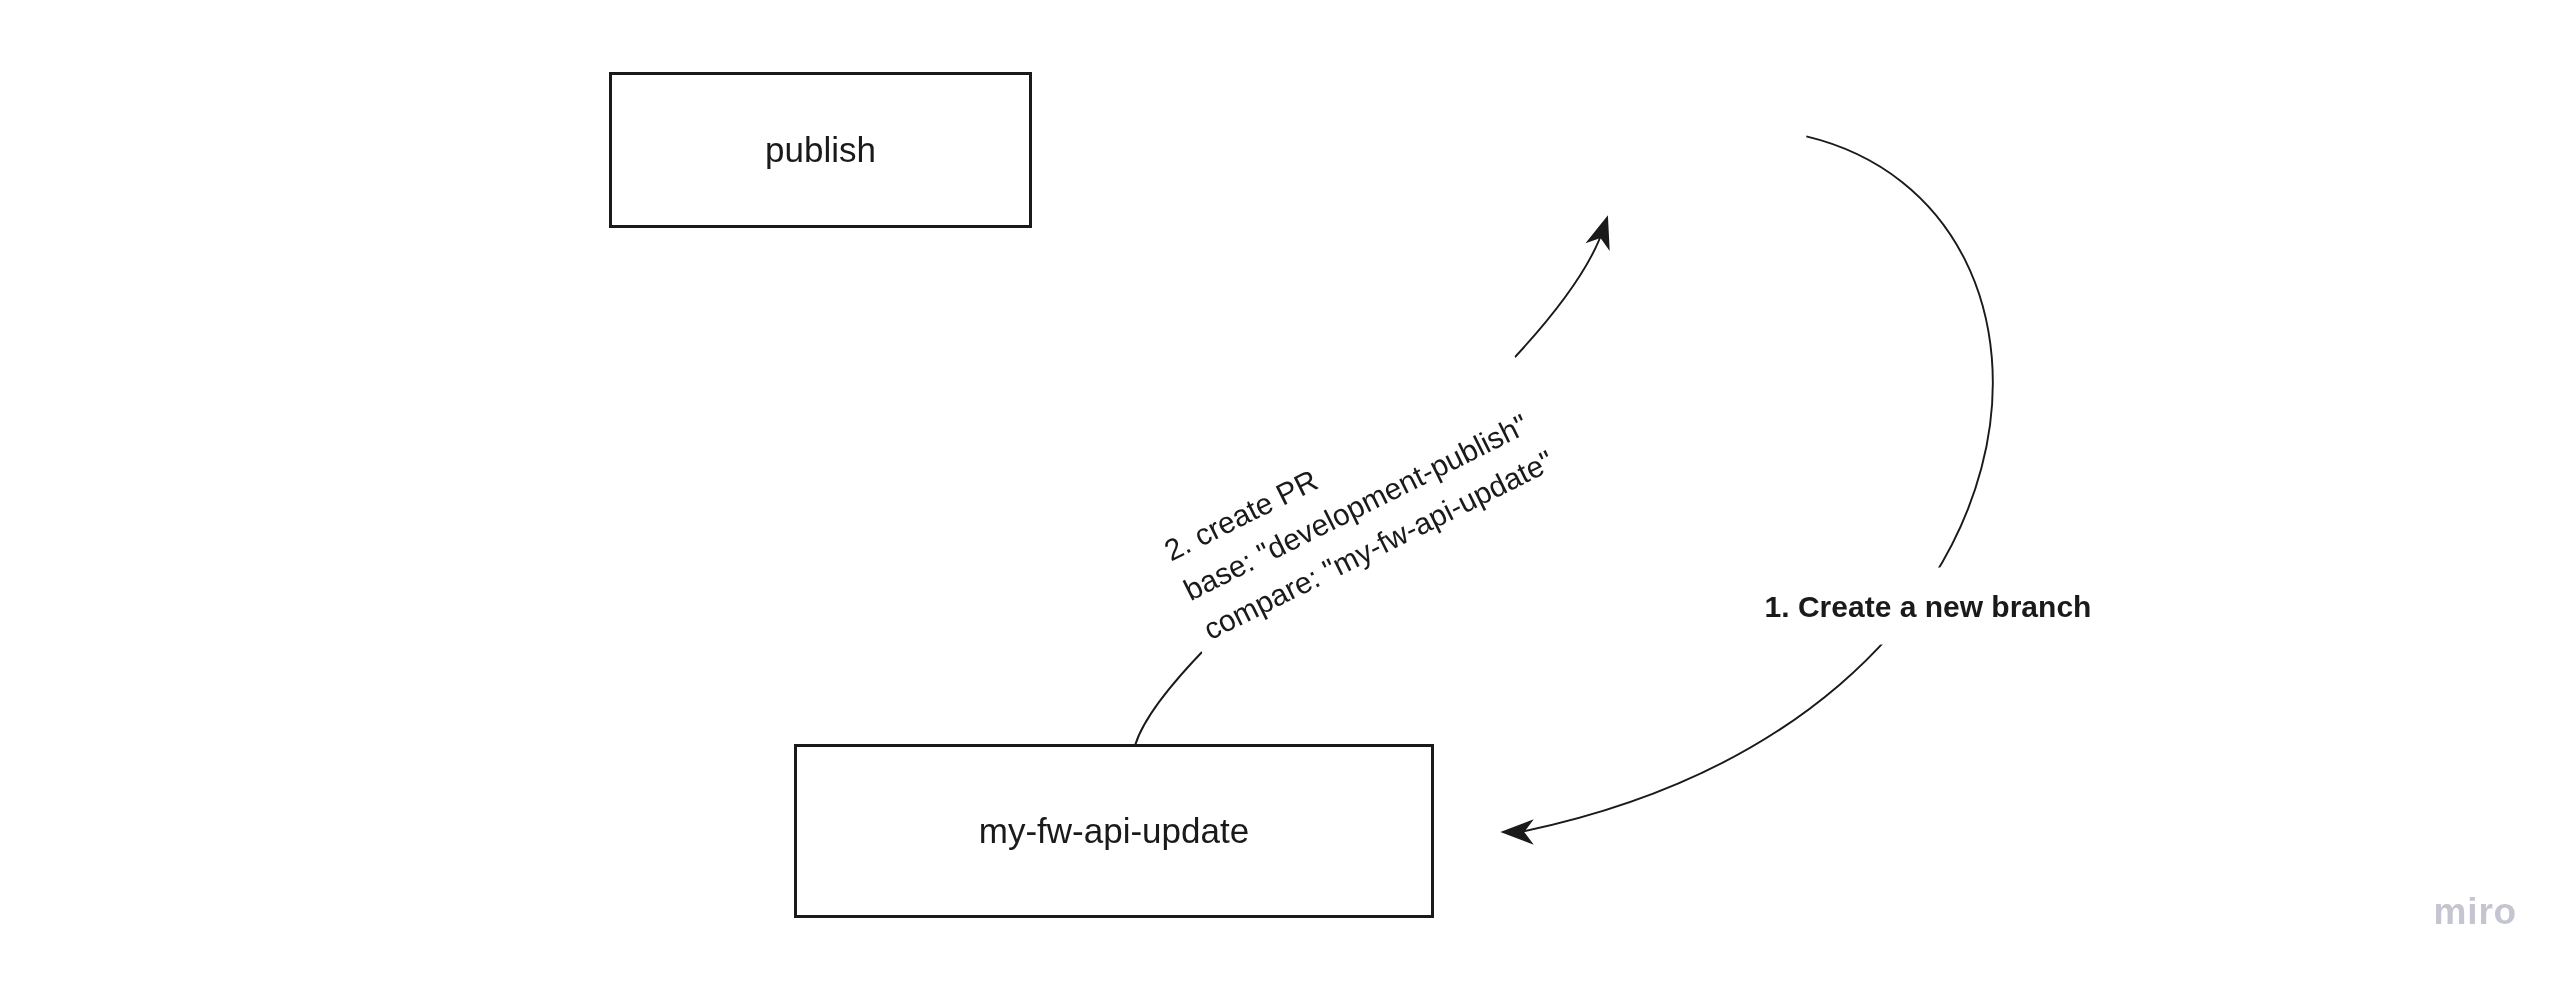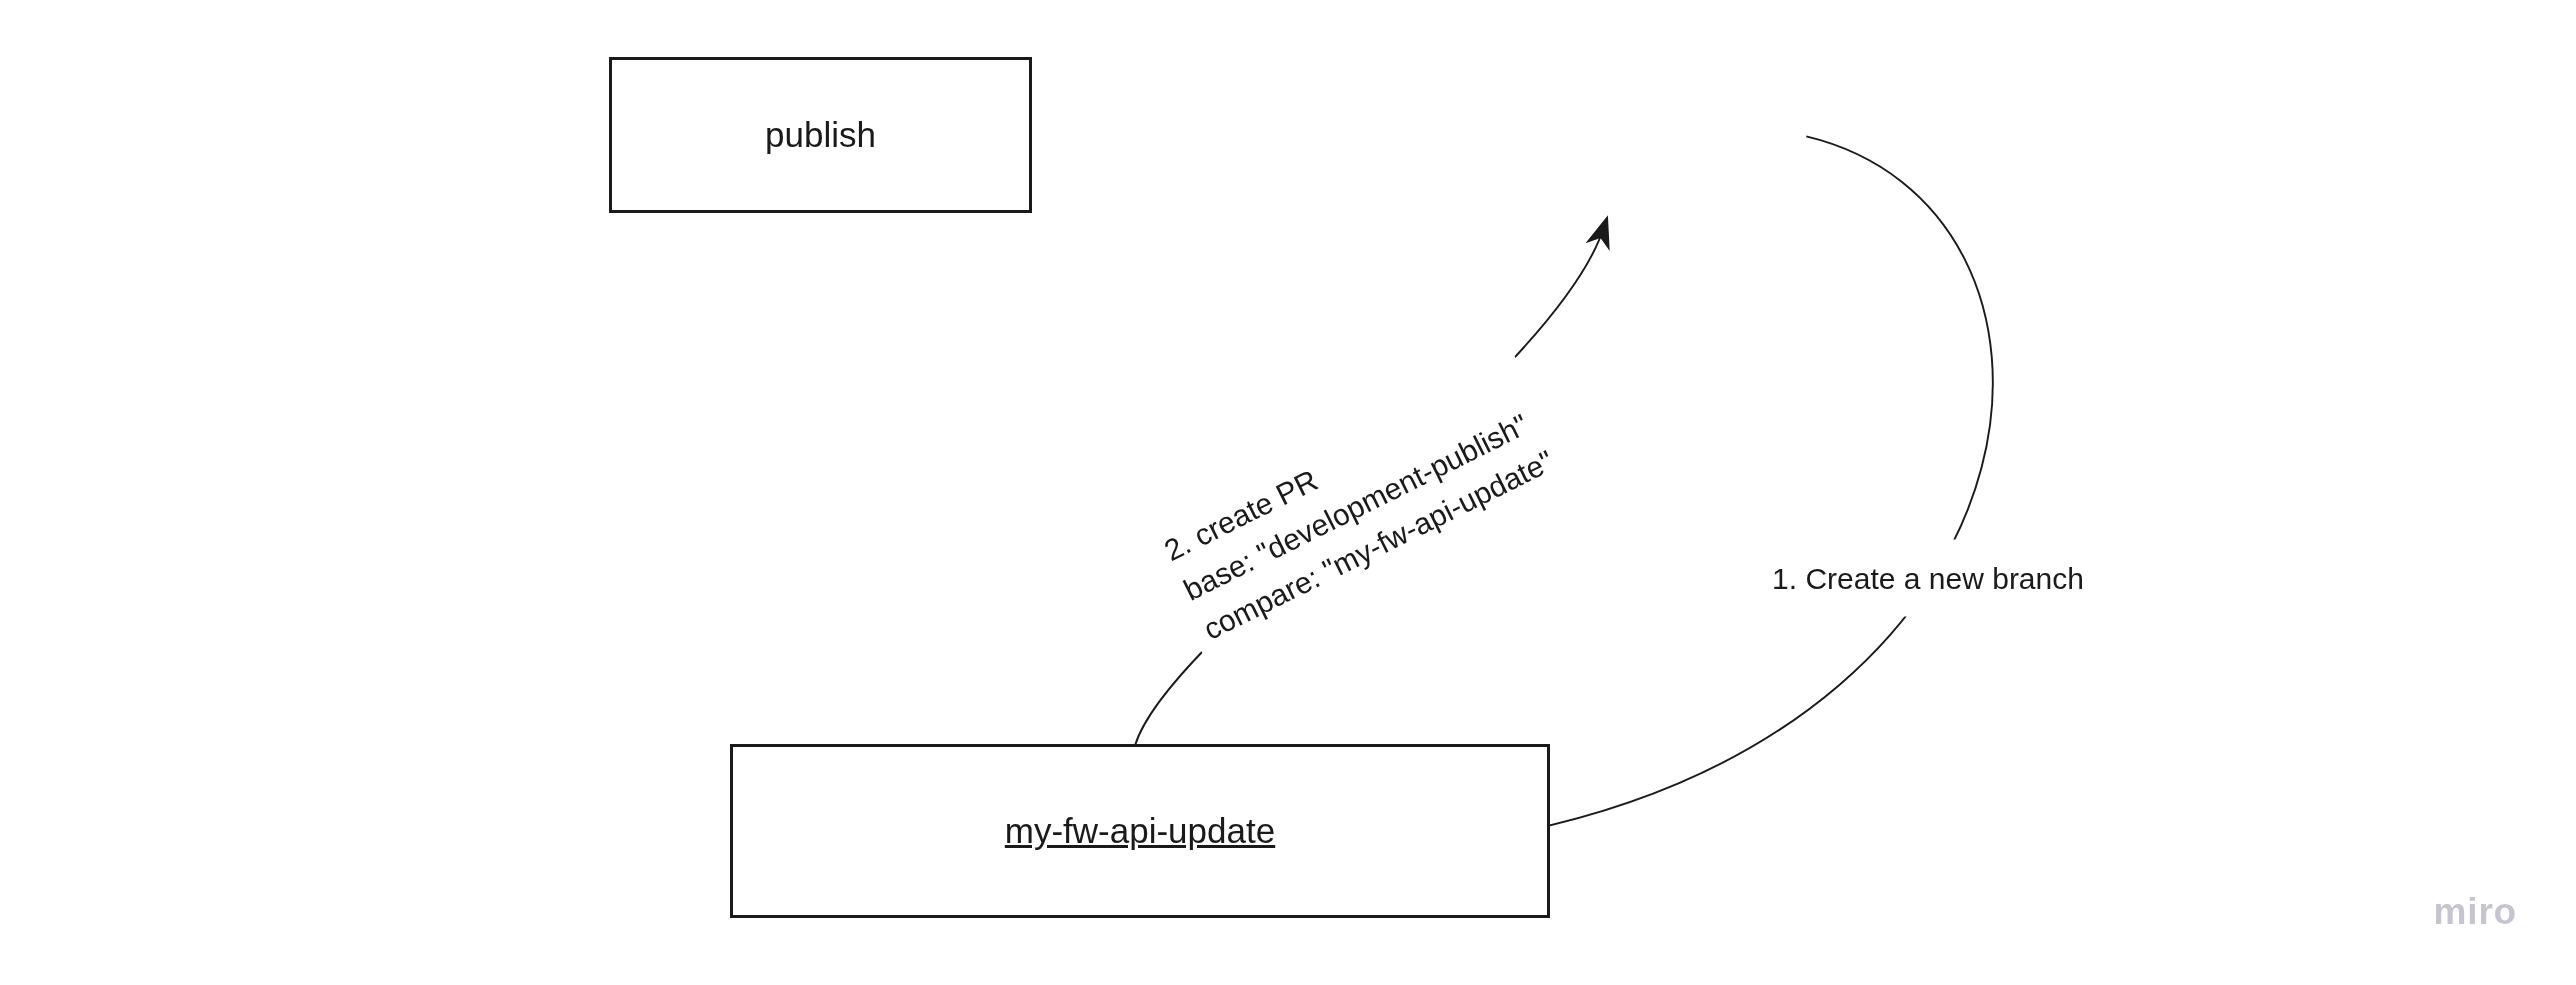--- a/index.html
+++ b/index.html
@@ -42,40 +42,41 @@
     display:flex;
     flex-direction:column;
     align-items:center;
     justify-content:center;
     text-align:center;
     font-size:35px;
     line-height:48px;
     color:var(--ink);
   }
   .shape-publish{
-    left:609px;top:57px;width:423px;height:156px;
+    left:609px;top:72px;width:423px;height:156px;
   }
   .shape-dev-publish{
     left:1409px;top:57px;width:398px;height:156px;
   }
   .shape-my-fw{
-    left:730px;top:744px;width:820px;height:174px;text-decoration:underline;
+    left:794px;top:744px;width:640px;height:174px;
   }
   .caption{
     position:absolute;
     background:#ffffff;
     color:var(--ink);
     white-space:nowrap;
     font-size:30px;
   }
   .caption-create-branch{
-    left:1928px;top:578px;
+    left:1928px;top:606px;
     transform:translate(-50%,-50%);
     padding:21px 14.3px;
     line-height:35px;
+    font-weight:bold;
   }
   .caption-create-pr{
     left:1359px;top:506px;
     transform:translate(-50%,-50%) rotate(-26.5deg);
     padding:8px 12.7px;
     line-height:44px;
     text-align:left;
   }
   .caption-create-pr .cap-line{display:block;}
   .watermark{

